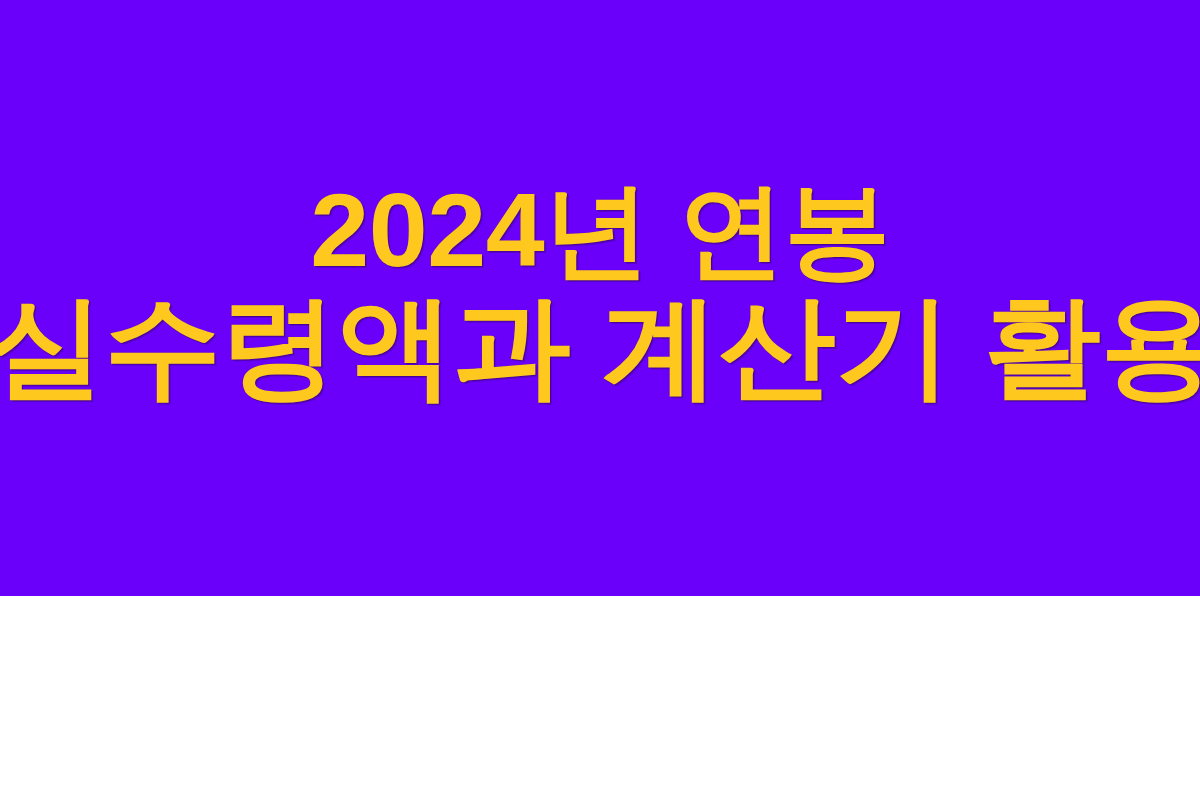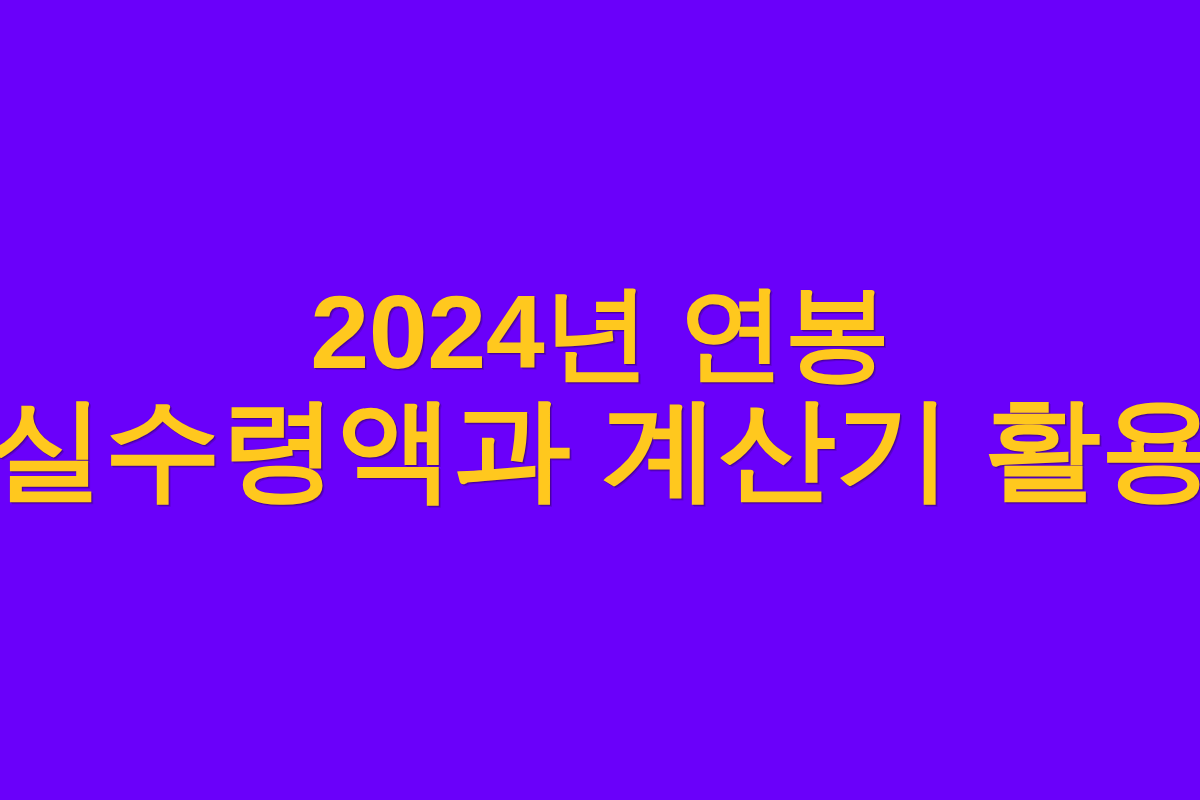--- a/index.html
+++ b/index.html
@@ -12,21 +12,21 @@
     width: 1200px;
     height: 800px;
     overflow: hidden;
     font-family: "Liberation Sans", "DejaVu Sans", sans-serif;
   }
 
   
   .banner {
     position: relative;
     width: 1200px;
-    height: 800px;
+    height: 596px;
     background: #6a00fa;
     display: flex;
     align-items: center;
     justify-content: center;
     box-sizing: border-box;
     user-select: none;
   }
 
   
   .headline {

